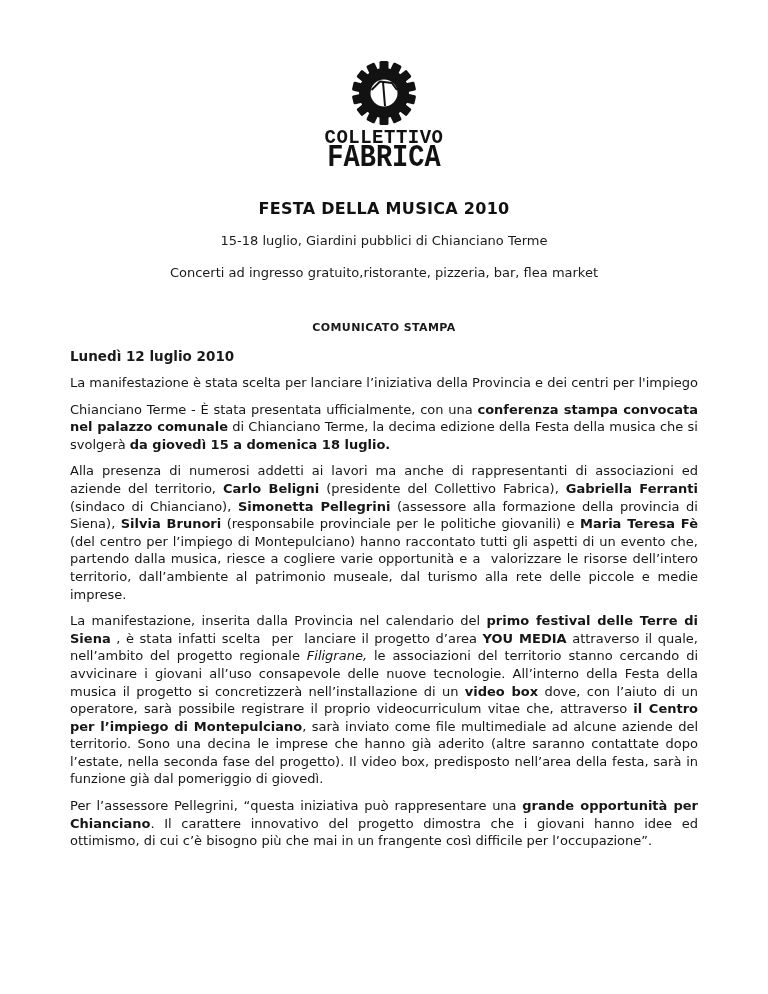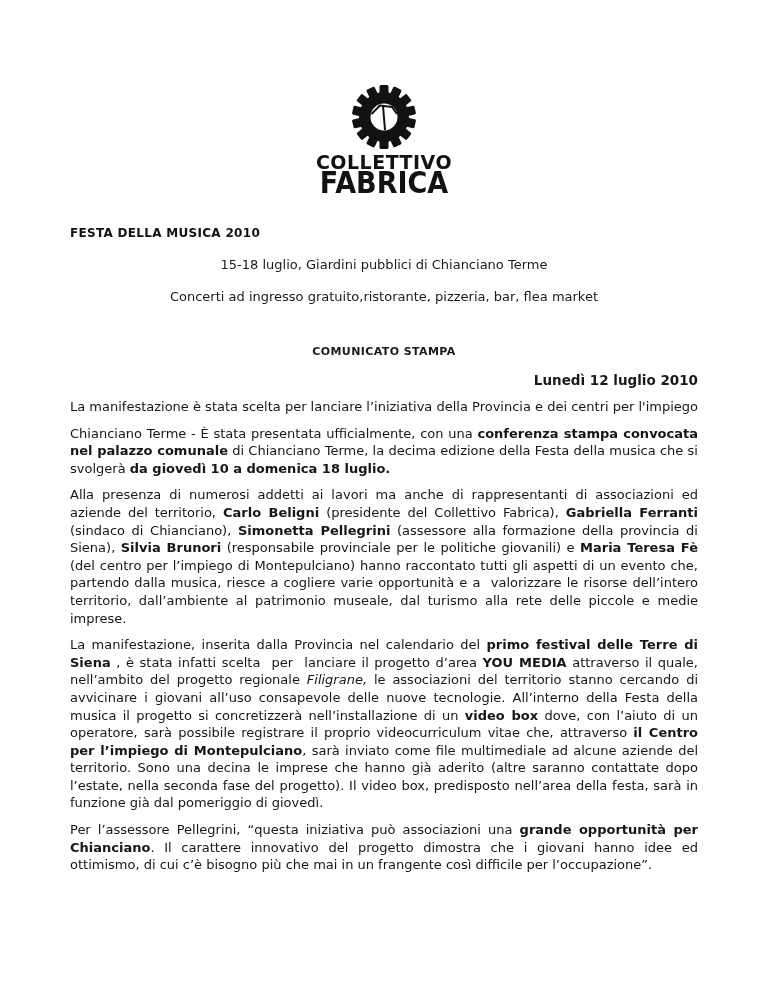--- a/index.html
+++ b/index.html
@@ -9,48 +9,48 @@
     height: 994px;
     background: #ffffff;
     font-family: "DejaVu Sans", "Liberation Sans", sans-serif;
     color: #1a1a1a;
     overflow: hidden;
     box-sizing: border-box;
   }
   .content { padding: 0 70px; }
 
   
-  .logo { text-align: center; padding-top: 84px; line-height: 0; }
+  .logo { text-align: center; padding-top: 60px; line-height: 0; font-family: Liberation Mono, monospace; }
   .logo svg { display: inline-block; }
   .logo-line1 {
     font-size: 19px; line-height: 16px; font-weight: bold;
     letter-spacing: 0.5px; color: #121212; margin-top: 2px;
     transform: scaleY(1.05); transform-origin: top center;
   }
   .logo-line2 {
     font-size: 30px; line-height: 27px; font-weight: bold;
     letter-spacing: 0px; color: #121212; margin-top: 0px;
     transform: scaleX(0.9) scaleY(1.02); transform-origin: top center;
   }
 
   
   .title {
-    margin: 27px 0 0 0; 
-    font-size: 12px; line-height: 20px; font-weight: bold; color: #111;
+    margin: 27px 0 0 0; text-align: center;
+    font-size: 16px; line-height: 20px; font-weight: bold; color: #111;
     letter-spacing: 0.3px;
   }
   .sub { text-align: center; font-size: 13px; line-height: 17px; margin: 0; }
   .sub1 { margin-top: 13px; }
   .sub2 { margin-top: 15px; }
   .h-comunicato {
     margin: 38px 0 0 0; text-align: center;
     font-size: 11px; line-height: 17px; font-weight: bold; letter-spacing: 0.4px;
   }
   .h-date {
-    margin: 12px 0 0 0; text-align: right;
+    margin: 12px 0 0 0; text-align: left;
     font-size: 13.5px; line-height: 17px; font-weight: bold;
   }
 
   
   .body-paragraphs { margin-top: 9px; }
   .para {
     font-size: 13px; line-height: 17.6px;
     margin: 0 0 9px 0;
     white-space: pre-wrap;
     color: #161616;
@@ -101,20 +101,20 @@
 
   <div class="content">
     <h1 class="title">FESTA DELLA MUSICA 2010</h1>
     <p class="sub sub1">15-18  luglio, Giardini pubblici di Chianciano Terme</p>
     <p class="sub sub2">Concerti ad ingresso gratuito,ristorante, pizzeria, bar, flea market</p>
     <h2 class="h-comunicato">COMUNICATO STAMPA</h2>
     <h3 class="h-date">Lunedì 12 luglio 2010</h3>
 
     <div class="body-paragraphs">
         <p class="para left"><span>La manifestazione è stata scelta per lanciare l’iniziativa della Provincia e dei centri per l'impiego</span></p>
-        <p class="para justify"><span>Chianciano Terme - È stata presentata ufficialmente, con una </span><span class="b">conferenza stampa convocata nel palazzo comunale</span><span> di Chianciano Terme, la decima edizione della Festa della musica che si svolgerà </span><span class="b">da giovedì 10 a domenica 18 luglio.</span></p>
+        <p class="para justify"><span>Chianciano Terme - È stata presentata ufficialmente, con una </span><span class="b">conferenza stampa convocata nel palazzo comunale</span><span> di Chianciano Terme, la decima edizione della Festa della musica che si svolgerà </span><span class="b">da giovedì 15 a domenica 18 luglio.</span></p>
         <p class="para justify"><span>Alla presenza di numerosi addetti ai lavori ma anche di rappresentanti di associazioni ed aziende del territorio, </span><span class="b">Carlo Beligni</span><span> (presidente del Collettivo Fabrica), </span><span class="b">Gabriella Ferranti</span><span> (sindaco di Chianciano), </span><span class="b">Simonetta Pellegrini</span><span> (assessore alla formazione della provincia di Siena), </span><span class="b">Silvia Brunori</span><span> (responsabile provinciale per le politiche giovanili) e </span><span class="b">Maria Teresa Fè</span><span> (del centro per l’impiego di Montepulciano) hanno raccontato tutti gli aspetti di un evento che, partendo dalla musica, riesce a cogliere varie opportunità e a  valorizzare le risorse dell’intero territorio, dall’ambiente al patrimonio museale, dal turismo alla rete delle piccole e medie imprese.</span></p>
         <p class="para justify"><span>La manifestazione, inserita dalla Provincia nel calendario del </span><span class="b">primo festival delle Terre di Siena</span><span> , è stata infatti scelta  per  lanciare il progetto d’area </span><span class="b">YOU MEDIA</span><span> attraverso il quale, nell’ambito del progetto regionale </span><span class="i">Filigrane,</span><span> le associazioni del territorio stanno cercando di avvicinare i giovani all’uso consapevole delle nuove tecnologie. All’interno della Festa della musica il progetto si concretizzerà nell’installazione di un </span><span class="b">video box</span><span> dove, con l’aiuto di un operatore, sarà possibile registrare il proprio videocurriculum vitae che, attraverso </span><span class="b">il Centro per l’impiego di Montepulciano</span><span>, sarà inviato come file multimediale ad alcune aziende del territorio. Sono una decina le imprese che hanno già aderito (altre saranno contattate dopo l’estate, nella seconda fase del progetto). Il video box, predisposto nell’area della festa, sarà in funzione già dal pomeriggio di giovedì.</span></p>
-        <p class="para justify"><span>Per l’assessore Pellegrini, “questa iniziativa può associazioni una </span><span class="b">grande opportunità per Chianciano</span><span>. Il carattere innovativo del progetto dimostra che i giovani hanno idee ed ottimismo, di cui c’è bisogno più che mai in un frangente così difficile per l’occupazione”.</span></p>
+        <p class="para justify"><span>Per l’assessore Pellegrini, “questa iniziativa può rappresentare una </span><span class="b">grande opportunità per Chianciano</span><span>. Il carattere innovativo del progetto dimostra che i giovani hanno idee ed ottimismo, di cui c’è bisogno più che mai in un frangente così difficile per l’occupazione”.</span></p>
       </div>
   </div>
 
 </div>
 
 </body></html>

